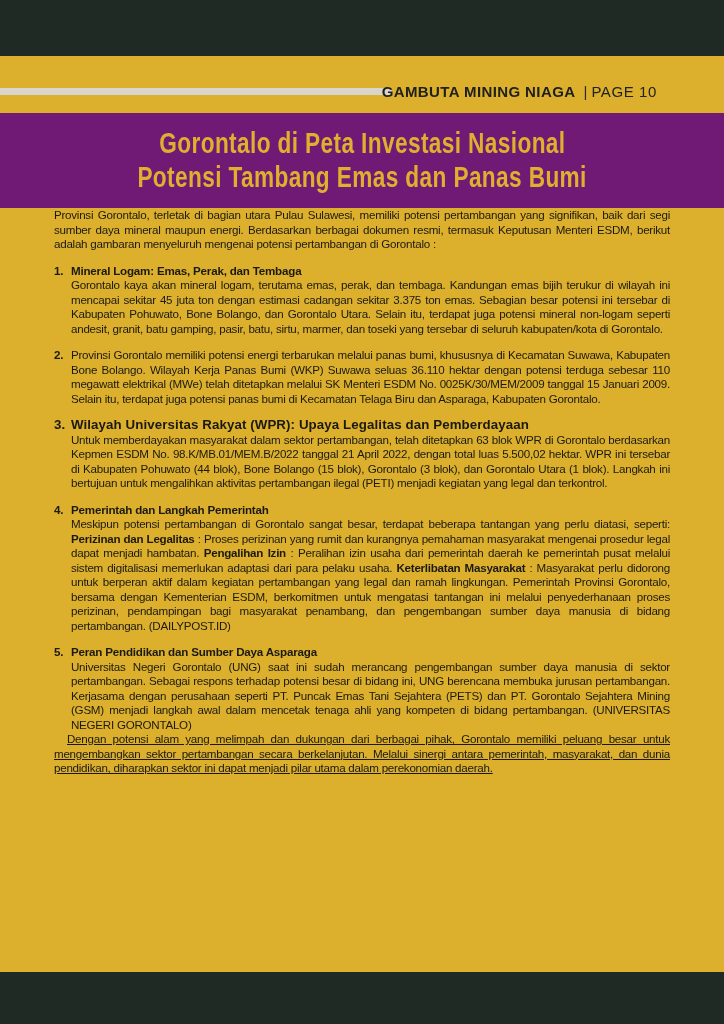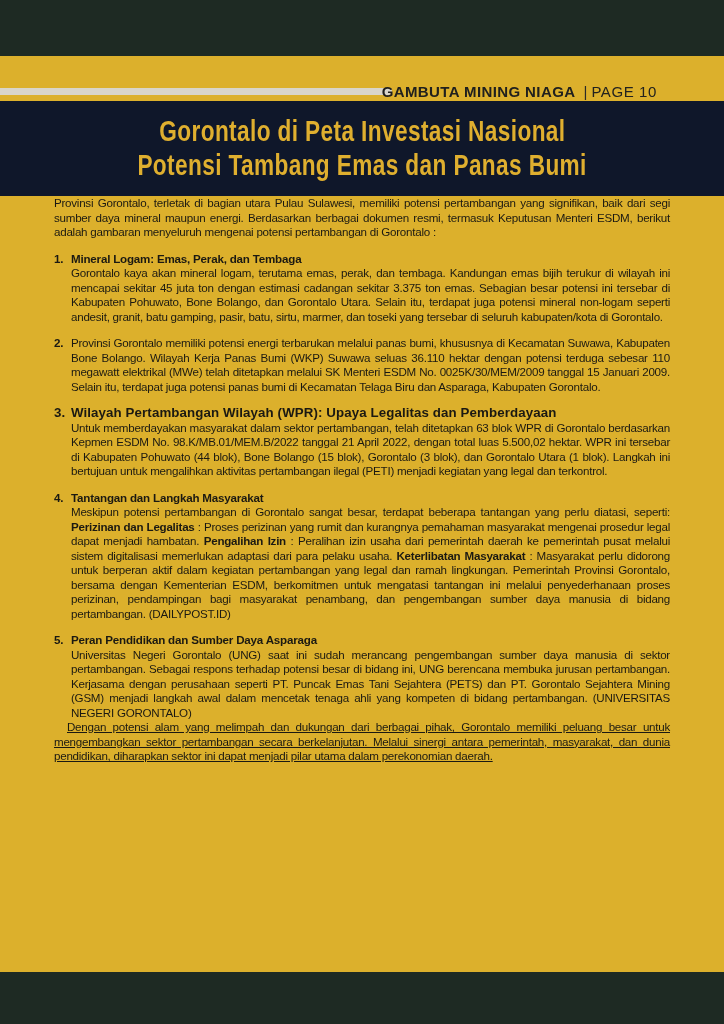--- a/index.html
+++ b/index.html
@@ -8,21 +8,21 @@
     width: 724px;
     height: 1024px;
     background: #DCB02C;
     overflow: hidden;
     font-family: "Liberation Sans", sans-serif;
   }
   .band-top {
     height: 56px;
     background: #1E2A23;
   }
-  .header-row { position: relative; height: 45px; }
+  .header-row { position: relative; height: 57px; }
   .header-rule {
     position: absolute;
     left: 0; top: 32px;
     width: 392px; height: 7px;
     background: #D9D5CA;
     border-radius: 0 4px 4px 0;
   }
   .header-meta {
     position: absolute;
     right: 67px; top: 28px;
@@ -30,21 +30,21 @@
     line-height: 15px;
     color: #20201E;
     white-space: nowrap;
   }
   .brand { font-weight: bold; letter-spacing: 0.4px; }
   .sep { font-weight: normal; margin: 0 4px 0 8px; color: #2B2B28; }
   .pageno { font-weight: normal; letter-spacing: 0.6px; color: #22221F; }
 
   .title-banner {
     height: 95px;
-    background: #0f172a;
+    background: #701a75;
     display: flex;
     flex-direction: column;
     align-items: center;
     justify-content: center;
   }
   .title-line {
     font-size: 29px;
     font-weight: bold;
     color: #DFAF2F;
     line-height: 1.14;
@@ -110,29 +110,29 @@
     <div class="section">
       <div class="sec-heading">
         <span class="sec-num">2.</span>
       </div>
       <p class="sec-body">Provinsi Gorontalo memiliki potensi energi terbarukan melalui panas bumi, khususnya di Kecamatan Suwawa, Kabupaten Bone Bolango. Wilayah Kerja Panas Bumi (WKP) Suwawa seluas 36.110 hektar dengan potensi terduga sebesar 110 megawatt elektrikal (MWe) telah ditetapkan melalui SK Menteri ESDM No. 0025K/30/MEM/2009 tanggal 15 Januari 2009. Selain itu, terdapat juga potensi panas bumi di Kecamatan Telaga Biru dan Asparaga, Kabupaten Gorontalo.</p>
     </div>
 
     <div class="section wide-heading">
       <div class="sec-heading">
         <span class="sec-num">3.</span>
-        <span>Wilayah Pertambangan Wilayah (WPR): Upaya Legalitas dan Pemberdayaan</span>
+        <span>Wilayah Universitas Rakyat (WPR): Upaya Legalitas dan Pemberdayaan</span>
       </div>
       <p class="sec-body">Untuk memberdayakan masyarakat dalam sektor pertambangan, telah ditetapkan 63 blok WPR di Gorontalo berdasarkan Kepmen ESDM No. 98.K/MB.01/MEM.B/2022 tanggal 21 April 2022, dengan total luas 5.500,02 hektar. WPR ini tersebar di Kabupaten Pohuwato (44 blok), Bone Bolango (15 blok), Gorontalo (3 blok), dan Gorontalo Utara (1 blok). Langkah ini bertujuan untuk mengalihkan aktivitas pertambangan ilegal (PETI) menjadi kegiatan yang legal dan terkontrol.</p>
     </div>
 
     <div class="section">
       <div class="sec-heading">
         <span class="sec-num">4.</span>
-        <span>Tantangan dan Langkah Masyarakat</span>
+        <span>Pemerintah dan Langkah Pemerintah</span>
       </div>
       <p class="sec-body"><span>Meskipun potensi pertambangan di Gorontalo sangat besar, terdapat beberapa tantangan yang perlu diatasi, seperti: </span><span style="font-weight: bold;">Perizinan dan Legalitas</span><span> : Proses perizinan yang rumit dan kurangnya pemahaman masyarakat mengenai prosedur legal dapat menjadi hambatan. </span><span style="font-weight: bold;">Pengalihan Izin</span><span> : Peralihan izin usaha dari pemerintah daerah ke pemerintah pusat melalui sistem digitalisasi memerlukan adaptasi dari para pelaku usaha. </span><span style="font-weight: bold;">Keterlibatan Masyarakat</span><span> : Masyarakat perlu didorong untuk berperan aktif dalam kegiatan pertambangan yang legal dan ramah lingkungan. Pemerintah Provinsi Gorontalo, bersama dengan Kementerian ESDM, berkomitmen untuk mengatasi tantangan ini melalui penyederhanaan proses perizinan, pendampingan bagi masyarakat penambang, dan pengembangan sumber daya manusia di bidang pertambangan. (DAILYPOST.ID)</span></p>
     </div>
 
     <div class="section">
       <div class="sec-heading">
         <span class="sec-num">5.</span>
         <span>Peran Pendidikan dan Sumber Daya Asparaga</span>
       </div>
       <p class="sec-body">Universitas Negeri Gorontalo (UNG) saat ini sudah merancang pengembangan sumber daya manusia di sektor pertambangan. Sebagai respons terhadap potensi besar di bidang ini, UNG berencana membuka jurusan pertambangan. Kerjasama dengan perusahaan seperti PT. Puncak Emas Tani Sejahtera (PETS) dan PT. Gorontalo Sejahtera Mining (GSM) menjadi langkah awal dalam mencetak tenaga ahli yang kompeten di bidang pertambangan. (UNIVERSITAS NEGERI GORONTALO)</p>

